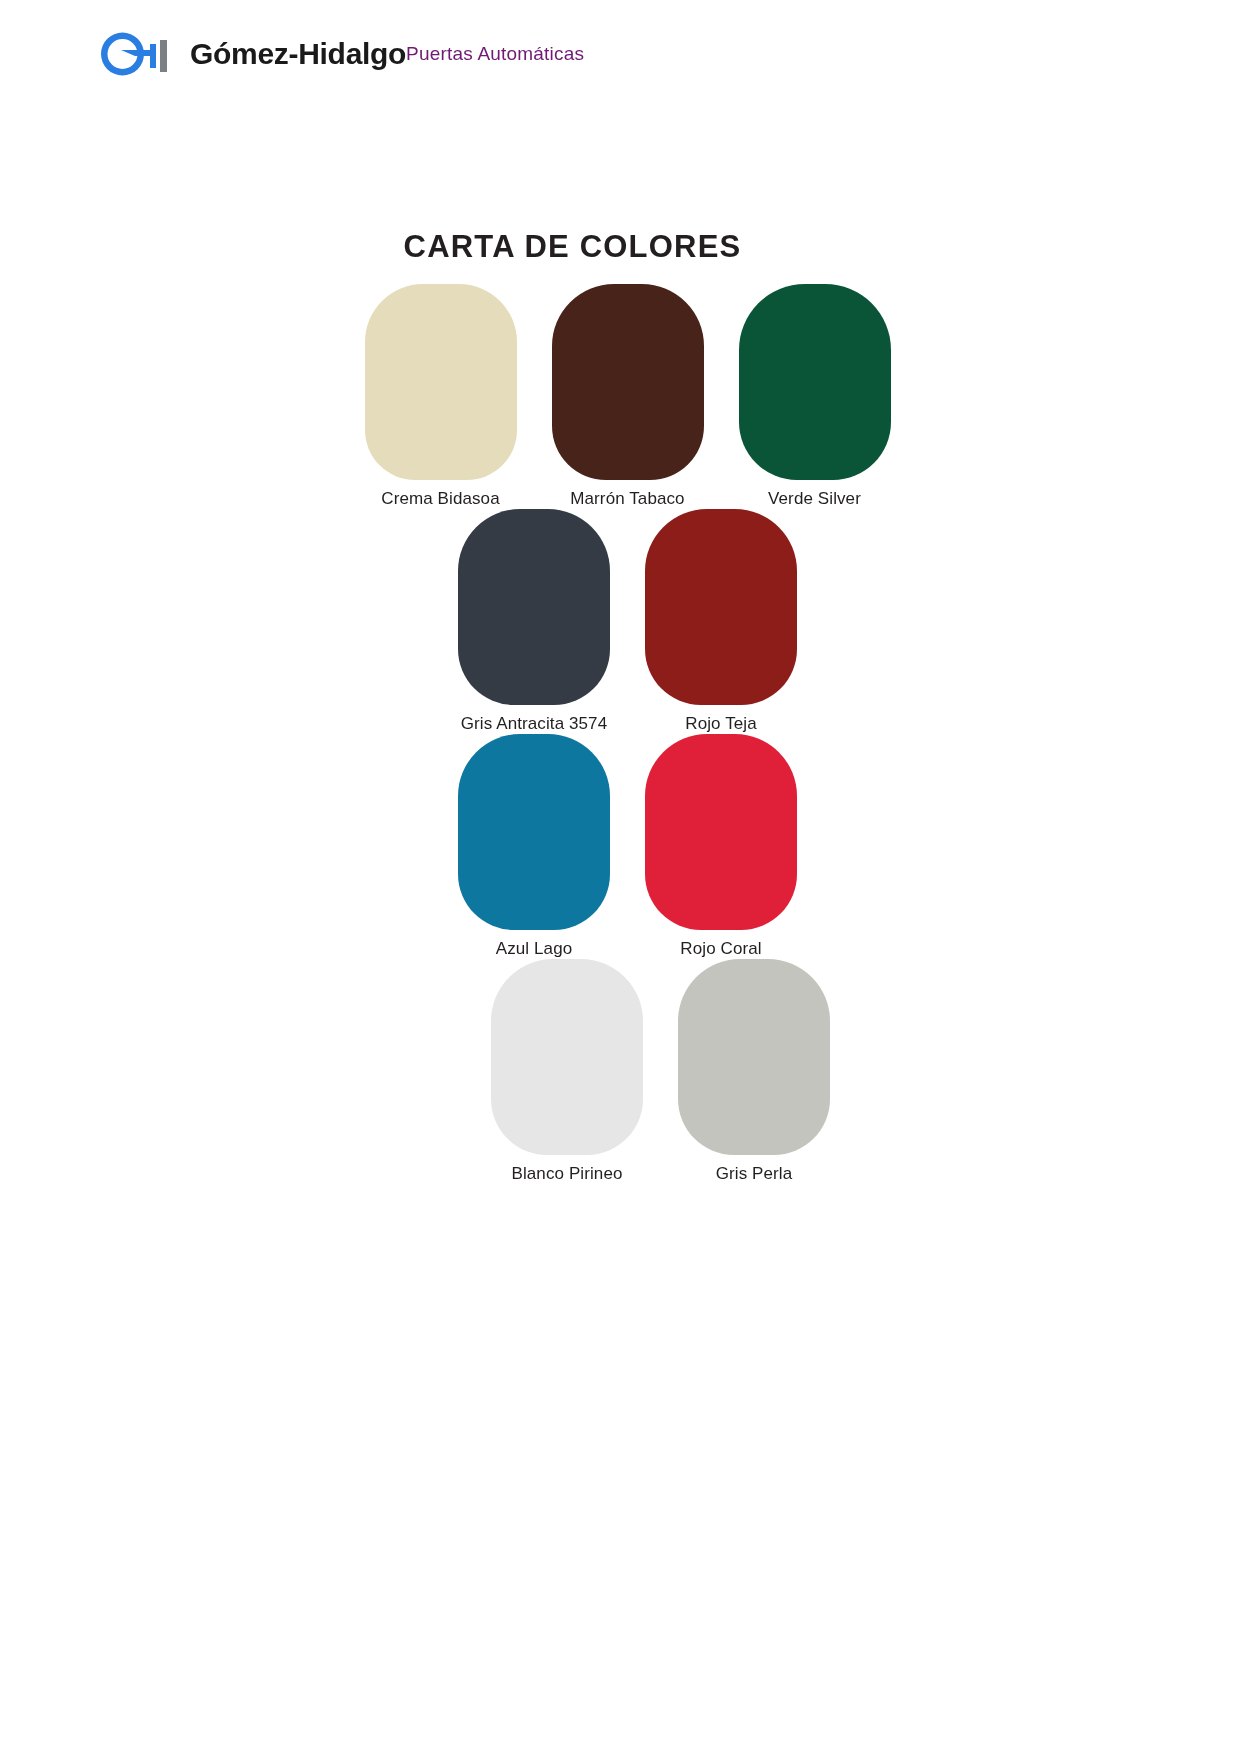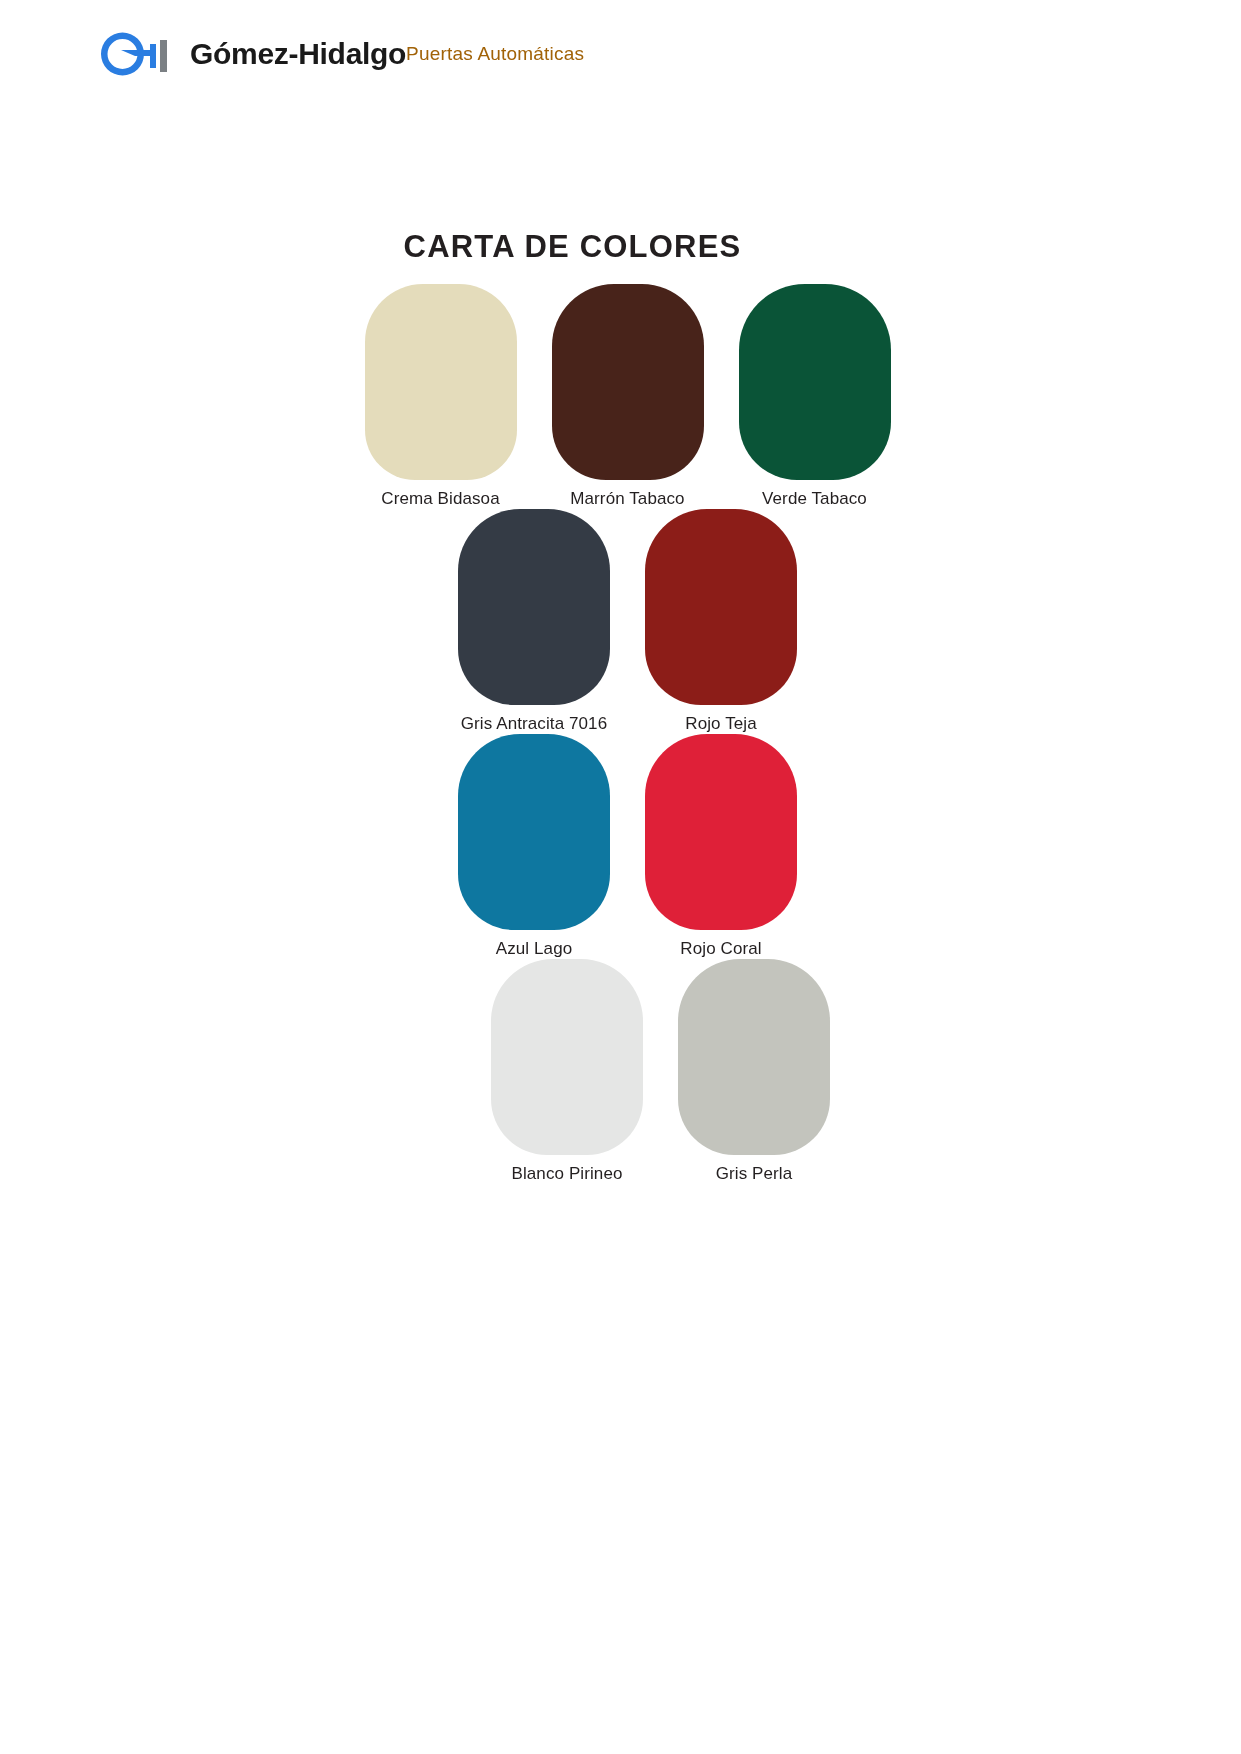--- a/index.html
+++ b/index.html
@@ -40,21 +40,21 @@
   #brand-name {
     font-size: 30px;
     font-weight: bold;
     color: #1a1a1a;
     letter-spacing: -0.3px;
     white-space: nowrap;
   }
   #brand-tagline {
     font-size: 19px;
     font-weight: normal;
-    color: #a16207;
+    color: #701a75;
     letter-spacing: 0.2px;
     margin-top: 5px;
     white-space: nowrap;
   }
 
   
   #page-title {
     position: absolute;
     left: 0;
     right: 0;
@@ -149,27 +149,27 @@
       <div class="swatch-cell">
         <div class="swatch-chip" style="background-color: rgb(228, 220, 187); border-radius: 58px 58px 50px 50px;"></div>
         <div class="swatch-label">Crema Bidasoa</div>
       </div>
       <div class="swatch-cell">
         <div class="swatch-chip" style="background-color: rgb(72, 35, 26); border-radius: 62px 62px 54px 54px;"></div>
         <div class="swatch-label">Marrón Tabaco</div>
       </div>
       <div class="swatch-cell">
         <div class="swatch-chip" style="background-color: rgb(10, 84, 55); border-radius: 66px 66px 58px 58px;"></div>
-        <div class="swatch-label">Verde Tabaco</div>
+        <div class="swatch-label">Verde Silver</div>
       </div>
     </div>
     <div class="swatch-row">
       <div class="swatch-cell">
         <div class="swatch-chip" style="background-color: rgb(52, 59, 69); border-radius: 62px 62px 56px 56px;"></div>
-        <div class="swatch-label">Gris Antracita 7016</div>
+        <div class="swatch-label">Gris Antracita 3574</div>
       </div>
       <div class="swatch-cell">
         <div class="swatch-chip" style="background-color: rgb(140, 29, 24); border-radius: 62px 62px 56px 56px;"></div>
         <div class="swatch-label">Rojo Teja</div>
       </div>
     </div>
     <div class="swatch-row">
       <div class="swatch-cell">
         <div class="swatch-chip" style="background-color: rgb(14, 119, 160); border-radius: 62px 62px 56px 56px;"></div>
         <div class="swatch-label">Azul Lago</div>

